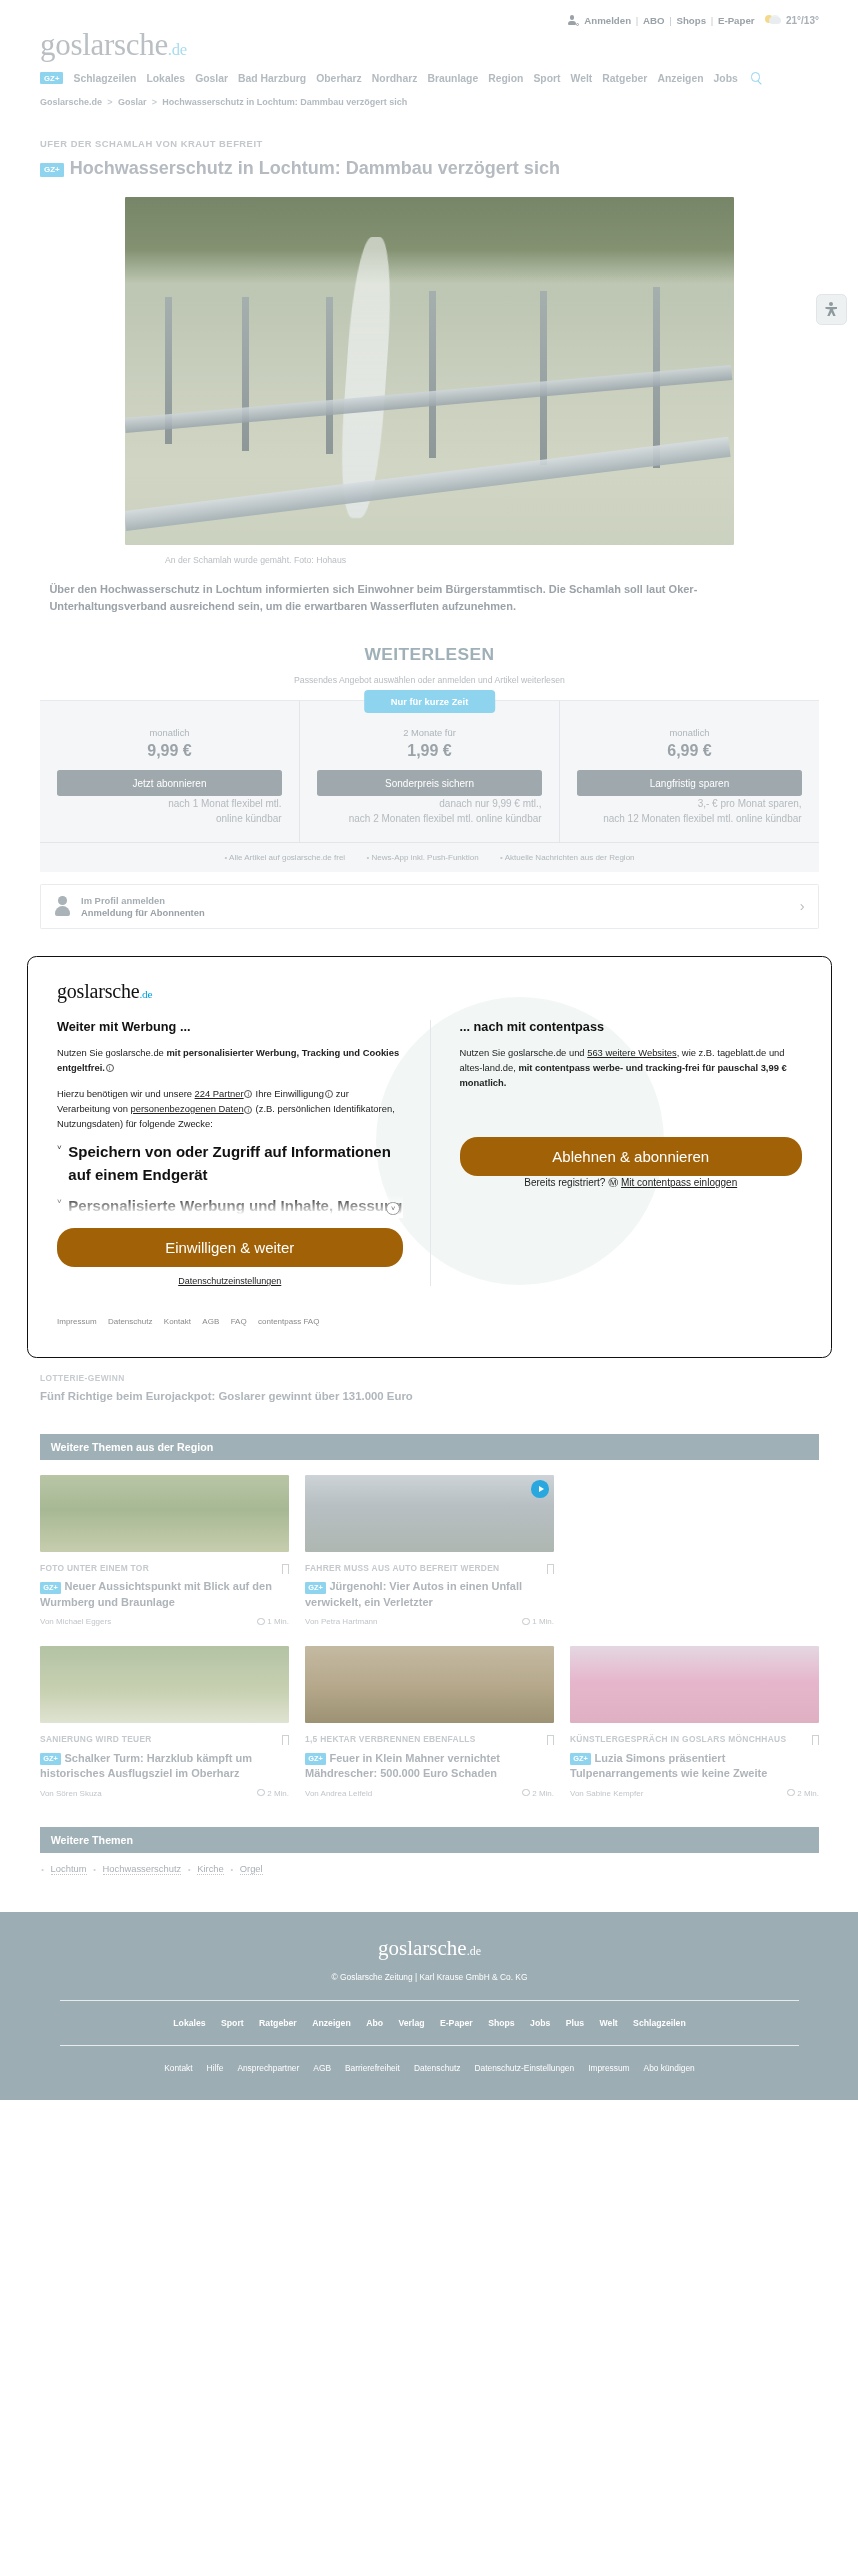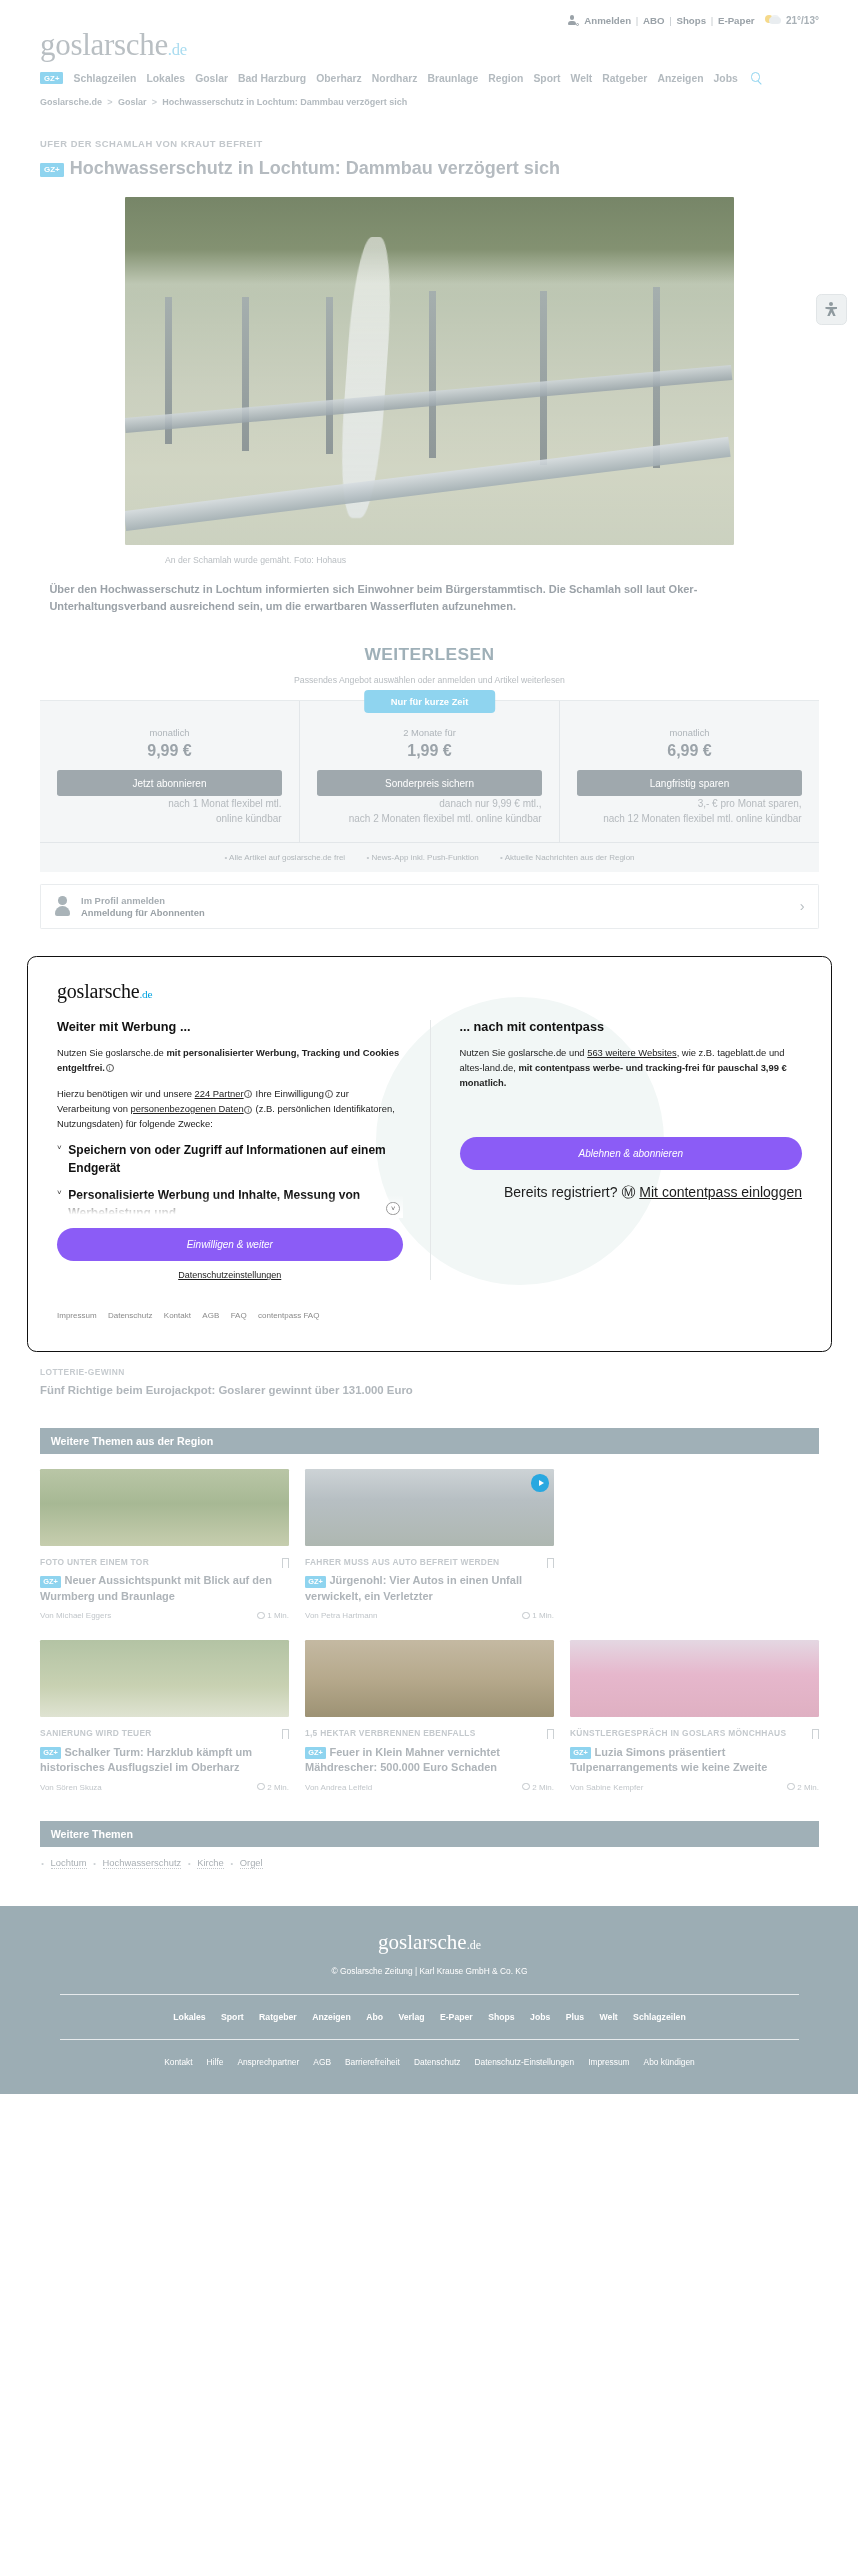--- a/index.html
+++ b/index.html
@@ -187,40 +187,39 @@
   .cp { margin-top:10.7px; font-size:9.4px; line-height:1.62; color:#222; }
   .cp b { font-weight:bold; }
   .cp u, .cp .ul { text-decoration: underline; }
   .info-i {
     display:inline-block; width:8px; height:8px; border:0.7px solid #555; border-radius:50%;
     font-size:6px; line-height:7.4px; text-align:center; color:#555; vertical-align:0.7px; margin:0 0.7px;
     font-family:"Liberation Serif", serif;
   }
   .purpose { display:flex; gap:6.7px; margin-top:9.4px; align-items:flex-start; }
   .purpose .chev { color:#333; font-size:8px; margin-top:2px; }
-  .purpose .ptext { font-size:12px; font-weight:bold; color:#111; line-height:1.5; }
+  .purpose .ptext { font-size:15px; font-weight:bold; color:#111; line-height:1.5; }
   .purpose.faded .ptext { color:#9b9b9b; }
   .fade-mask {
     position:absolute; left:0; right:0; bottom:0; height:23px;
     background:linear-gradient(180deg, rgba(255,255,255,0), #ffffff 85%);
   }
   .purpose-list { position:relative; max-height:86px; overflow:hidden; }
   .expand-btn {
     position:absolute; right:2.7px; bottom:2.7px; width:13.4px; height:13.4px; border-radius:50%;
     border:0.7px solid #999; color:#666; font-size:7.4px; line-height:12px; text-align:center; background:#fff;
   }
   .cbtn {
-    display:block; width:100%; background:#8b5cf6; color:#fff; border:none; border-radius:17.4px;
-    padding:10.7px 0; font-size:10px; font-family:"Liberation Sans", sans-serif; cursor:pointer;
+    display:block; width:100%; background:#a16207; color:#fff; border:none; border-radius:17.4px;
+    padding:10.7px 0; font-size:15px; font-family:"Liberation Sans", sans-serif; cursor:pointer;
     margin-top:10.7px;
-    font-style:italic;
   }
   .clink { display:block; text-align:center; margin-top:9.4px; font-size:9px; color:#1c1c1c;
     text-decoration:underline; }
-  .clink-row { text-align:right; margin-top:14px; font-size:14px; color:#1c1c1c; }
+  .clink-row { text-align:center; margin-top:0; font-size:10px; color:#1c1c1c; }
   .clink-row a { color:#1c1c1c; text-decoration:underline; }
   .cfooter { margin-top:31px; display:flex; gap:11.4px; font-size:8px; color:#8a8a8a; }
   .cfooter a { color:#8a8a8a; text-decoration:none; }
 
   
   .teaser-row { display:flex; gap:19px; padding: 14.7px 40px 0; }
   .tcol { flex:1; }
   .tkicker { font-size:8.4px; letter-spacing:0.4px; color:#c6cbcf; font-weight:bold; text-transform:uppercase; }
   .ttitle { margin-top:5.3px; font-size:11.4px; font-weight:bold; color:#b0b6bb; line-height:1.45; }
   .gz-sm { background:#8fd4ef; color:#fff; font-size:7.4px; padding:1.3px 3.3px; border-radius:1.3px; margin-right:3.3px; }

